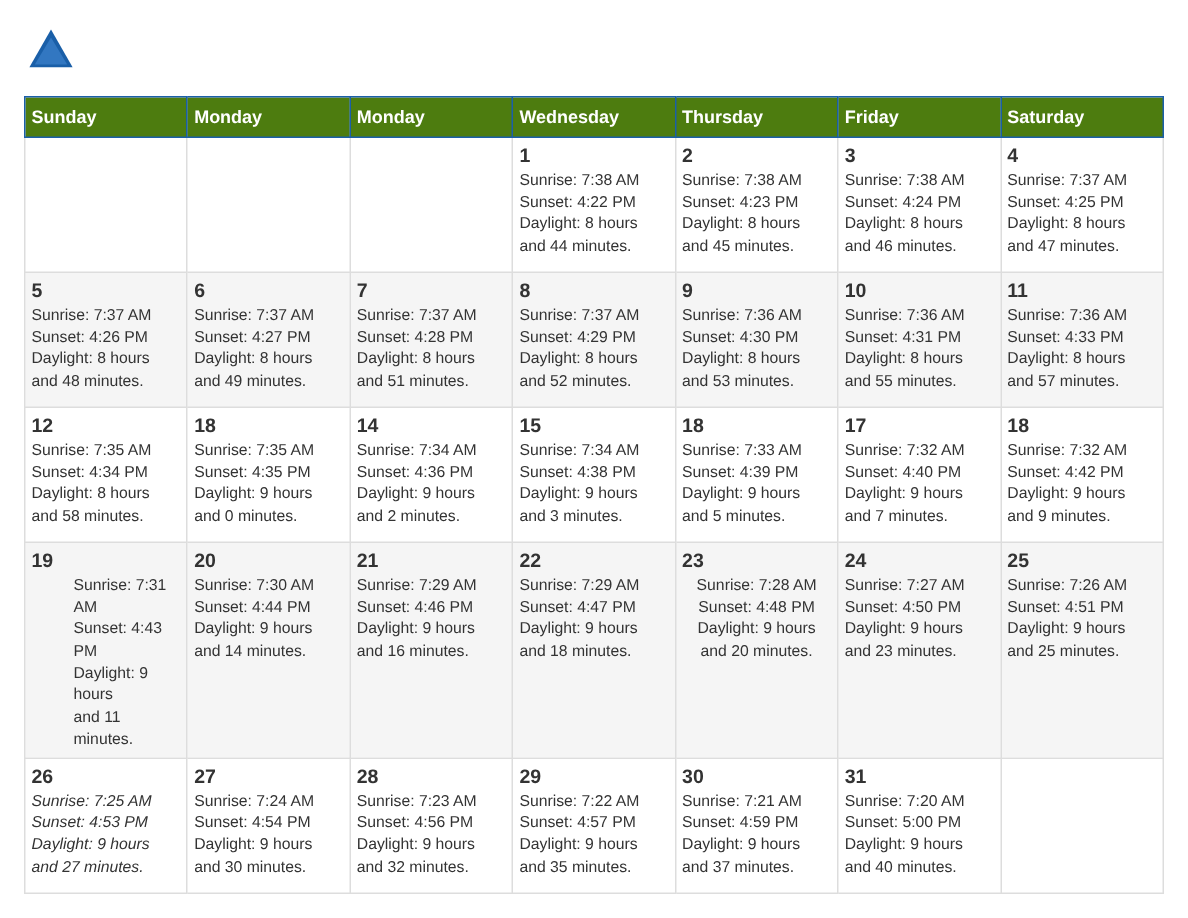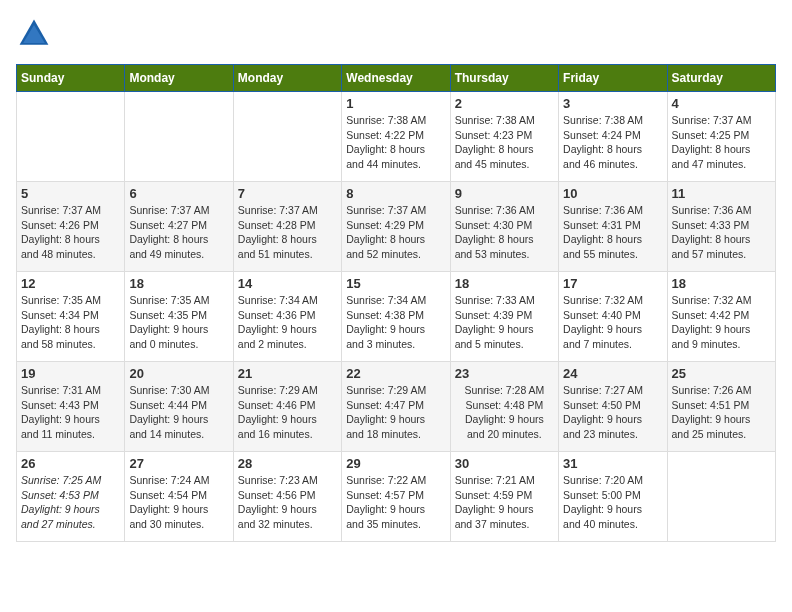--- a/index.html
+++ b/index.html
@@ -256,21 +256,21 @@
           <div class="day-number">18</div>
           <div class="day-info" style="white-space: pre-line;">Sunrise: 7:32 AM
 Sunset: 4:42 PM
 Daylight: 9 hours
 and 9 minutes.</div>
         </td>
       </tr>
       <tr>
         <td>
           <div class="day-number">19</div>
-          <div class="day-info" style="white-space: pre-line;">Sunrise: 7:31 AM
+          <div class="day-info" style="white-space: pre-line; margin-left: 28px;">Sunrise: 7:31 AM
 Sunset: 4:43 PM
 Daylight: 9 hours
 and 11 minutes.</div>
         </td>
         <td>
           <div class="day-number">20</div>
           <div class="day-info" style="white-space: pre-line;">Sunrise: 7:30 AM
 Sunset: 4:44 PM
 Daylight: 9 hours
 and 14 minutes.</div>

